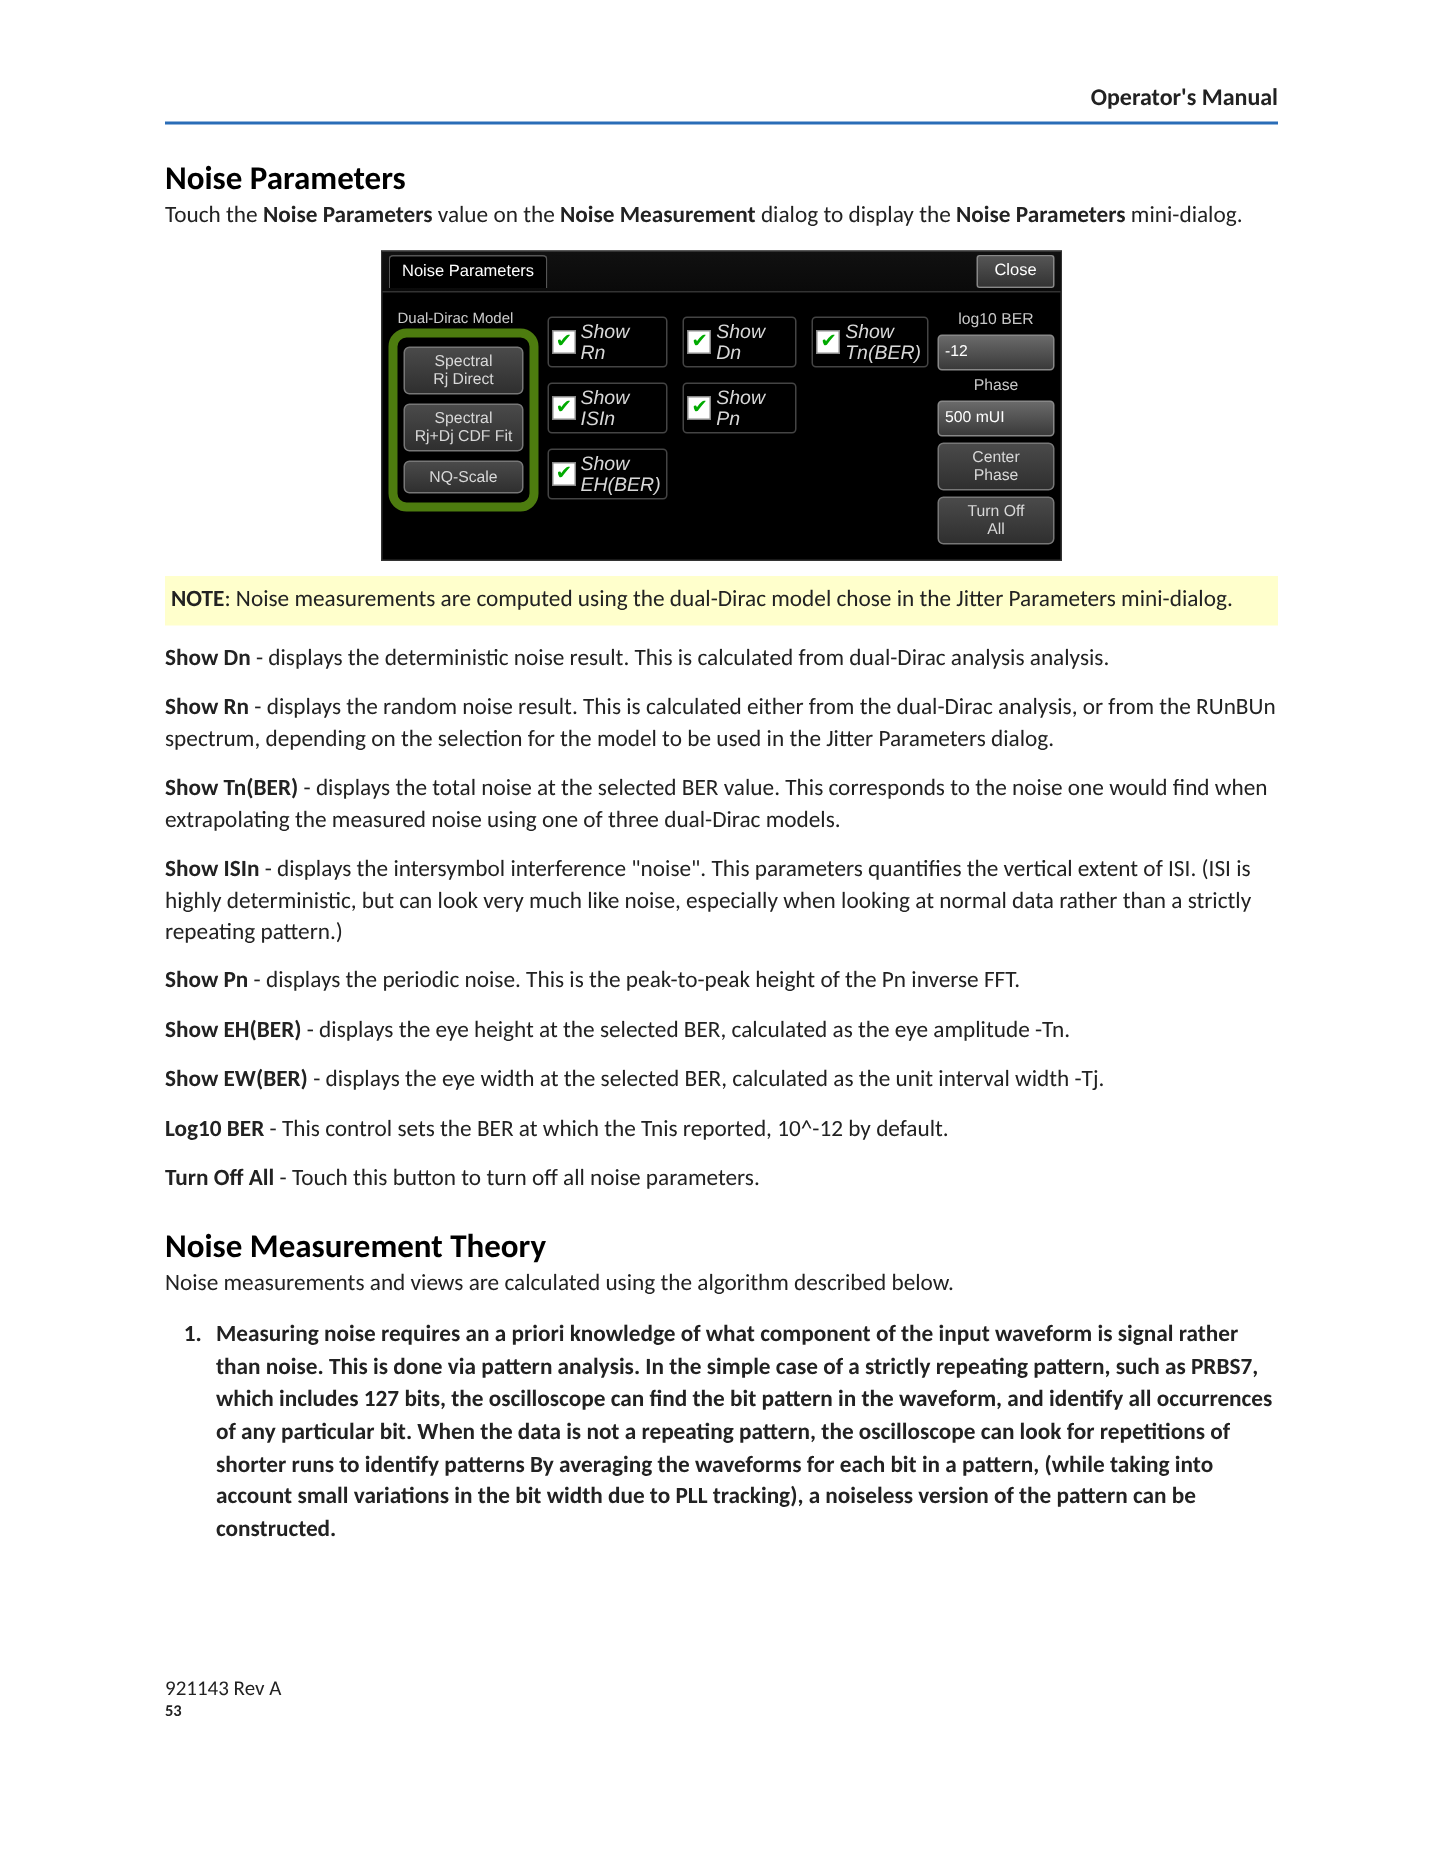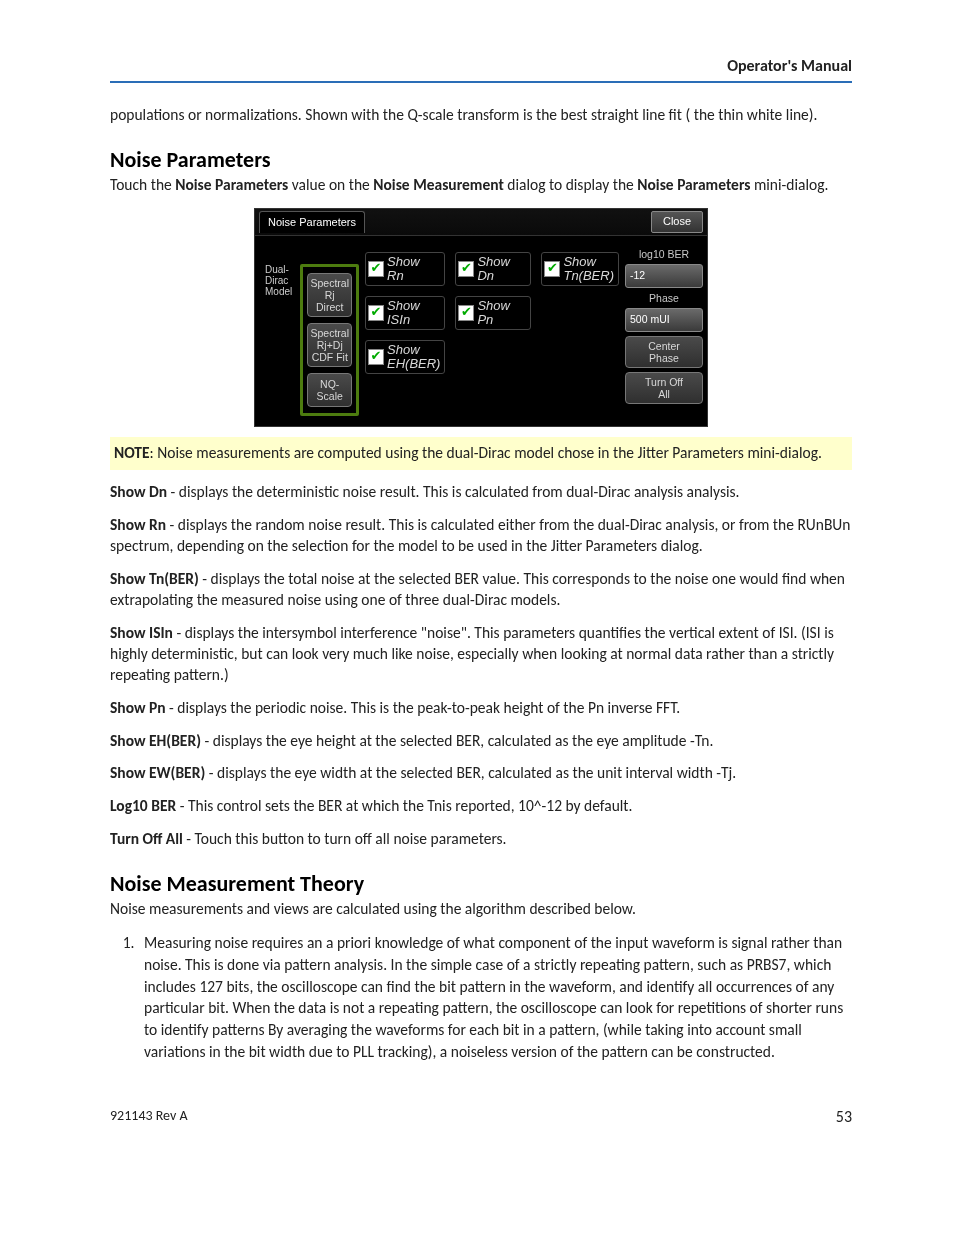--- a/index.html
+++ b/index.html
@@ -32,29 +32,30 @@
     margin: 20px 0 2px 0;
     color: #000;
   }
   .note {
     background: #ffffcc;
     padding: 6px 8px 6px 4px;
     margin: 10px 0 12px 0;
     line-height: 1.35;
   }
   .b { font-weight: bold; }
-  ol.theory { margin: 6px 0 0 2px; padding-left: 26px; }
+  ol.theory { margin: 6px 0 0 2px; padding-left: 26px; font-weight: bold; }
   ol.theory li { margin-bottom: 10px; line-height: 1.4; padding-left: 6px; }
   .footer {
     display: flex;
     justify-content: space-between;
-    margin-top: 45px;
+    margin-top: 86px;
     font-size: 14px;
-  }
-  .footer .pg { font-weight: normal; font-size: 16px; }
+    flex-direction: column;
+  }
+  .footer .pg { font-weight: bold; font-size: 11px; }
 
   .screenshot {
     margin: 10px auto 6px auto;
     width: 452px;
     background: #000;
     color: #d0d0d0;
     font-family: Tahoma, Arial, sans-serif;
     font-size: 11px;
     border: 1px solid #333;
     position: relative;
@@ -94,24 +95,23 @@
     font-size: 11px;
   }
   .ss-body {
     display: flex;
     padding: 6px 4px 10px 4px;
     gap: 6px;
   }
   .ss-left {
     width: 100px;
     display: flex;
-    flex-direction: row;
+    flex-direction: column;
     gap: 6px;
     padding-top: 6px;
-    margin-top: 16px;
   }
   .fieldset-label {
     font-size: 10px;
     color: #ccc;
     margin: 0 0 -5px 4px;
     display: inline-block;
     background: #000;
     padding: 0 2px;
     position: relative;
     z-index: 2;
@@ -189,36 +189,35 @@
   }
   .ss-right .ss-btn { padding: 3px 2px; }
 </style>
 </head>
 <body>
 
 <div class="page">
   <div class="top-title">Operator's Manual</div>
   <div class="rule"></div>
 
-  <p>populations or normalizations. Shown with the Q-scale transform is the best straight line fit ( the thin white line).</p>
 
   <h2>Noise Parameters</h2>
   <p>
     <span>Touch the </span><span class="b">Noise Parameters</span><span> value on the </span><span class="b">Noise Measurement</span><span> dialog to display the </span><span class="b">Noise Parameters</span><span> mini-dialog.</span>
   </p>
 
   <div class="screenshot">
     <div class="ss-topbar">
       <div class="ss-tab">Noise Parameters</div>
       <div class="ss-close">Close</div>
     </div>
     <div class="ss-body">
       <div class="ss-left">
         <span class="fieldset-label">Dual-Dirac Model</span>
-        <div style="border:3px solid #4d7c0f; border-radius:2px; padding:6px 4px; display:flex; flex-direction:column; gap:6px;">
+        <div style="border:6px solid #4d7c0f; border-radius:12px; padding:6px 4px; display:flex; flex-direction:column; gap:6px;">
           <div class="ss-btn two">Spectral<br>Rj Direct</div>
           <div class="ss-btn two">Spectral<br>Rj+Dj CDF Fit</div>
           <div class="ss-btn">NQ-Scale</div>
         </div>
       </div>
 
       <div class="ss-mid">
         <div class="chk">
           <div class="box">✔</div>
           <div class="lbl">Show<br>Rn</div>

